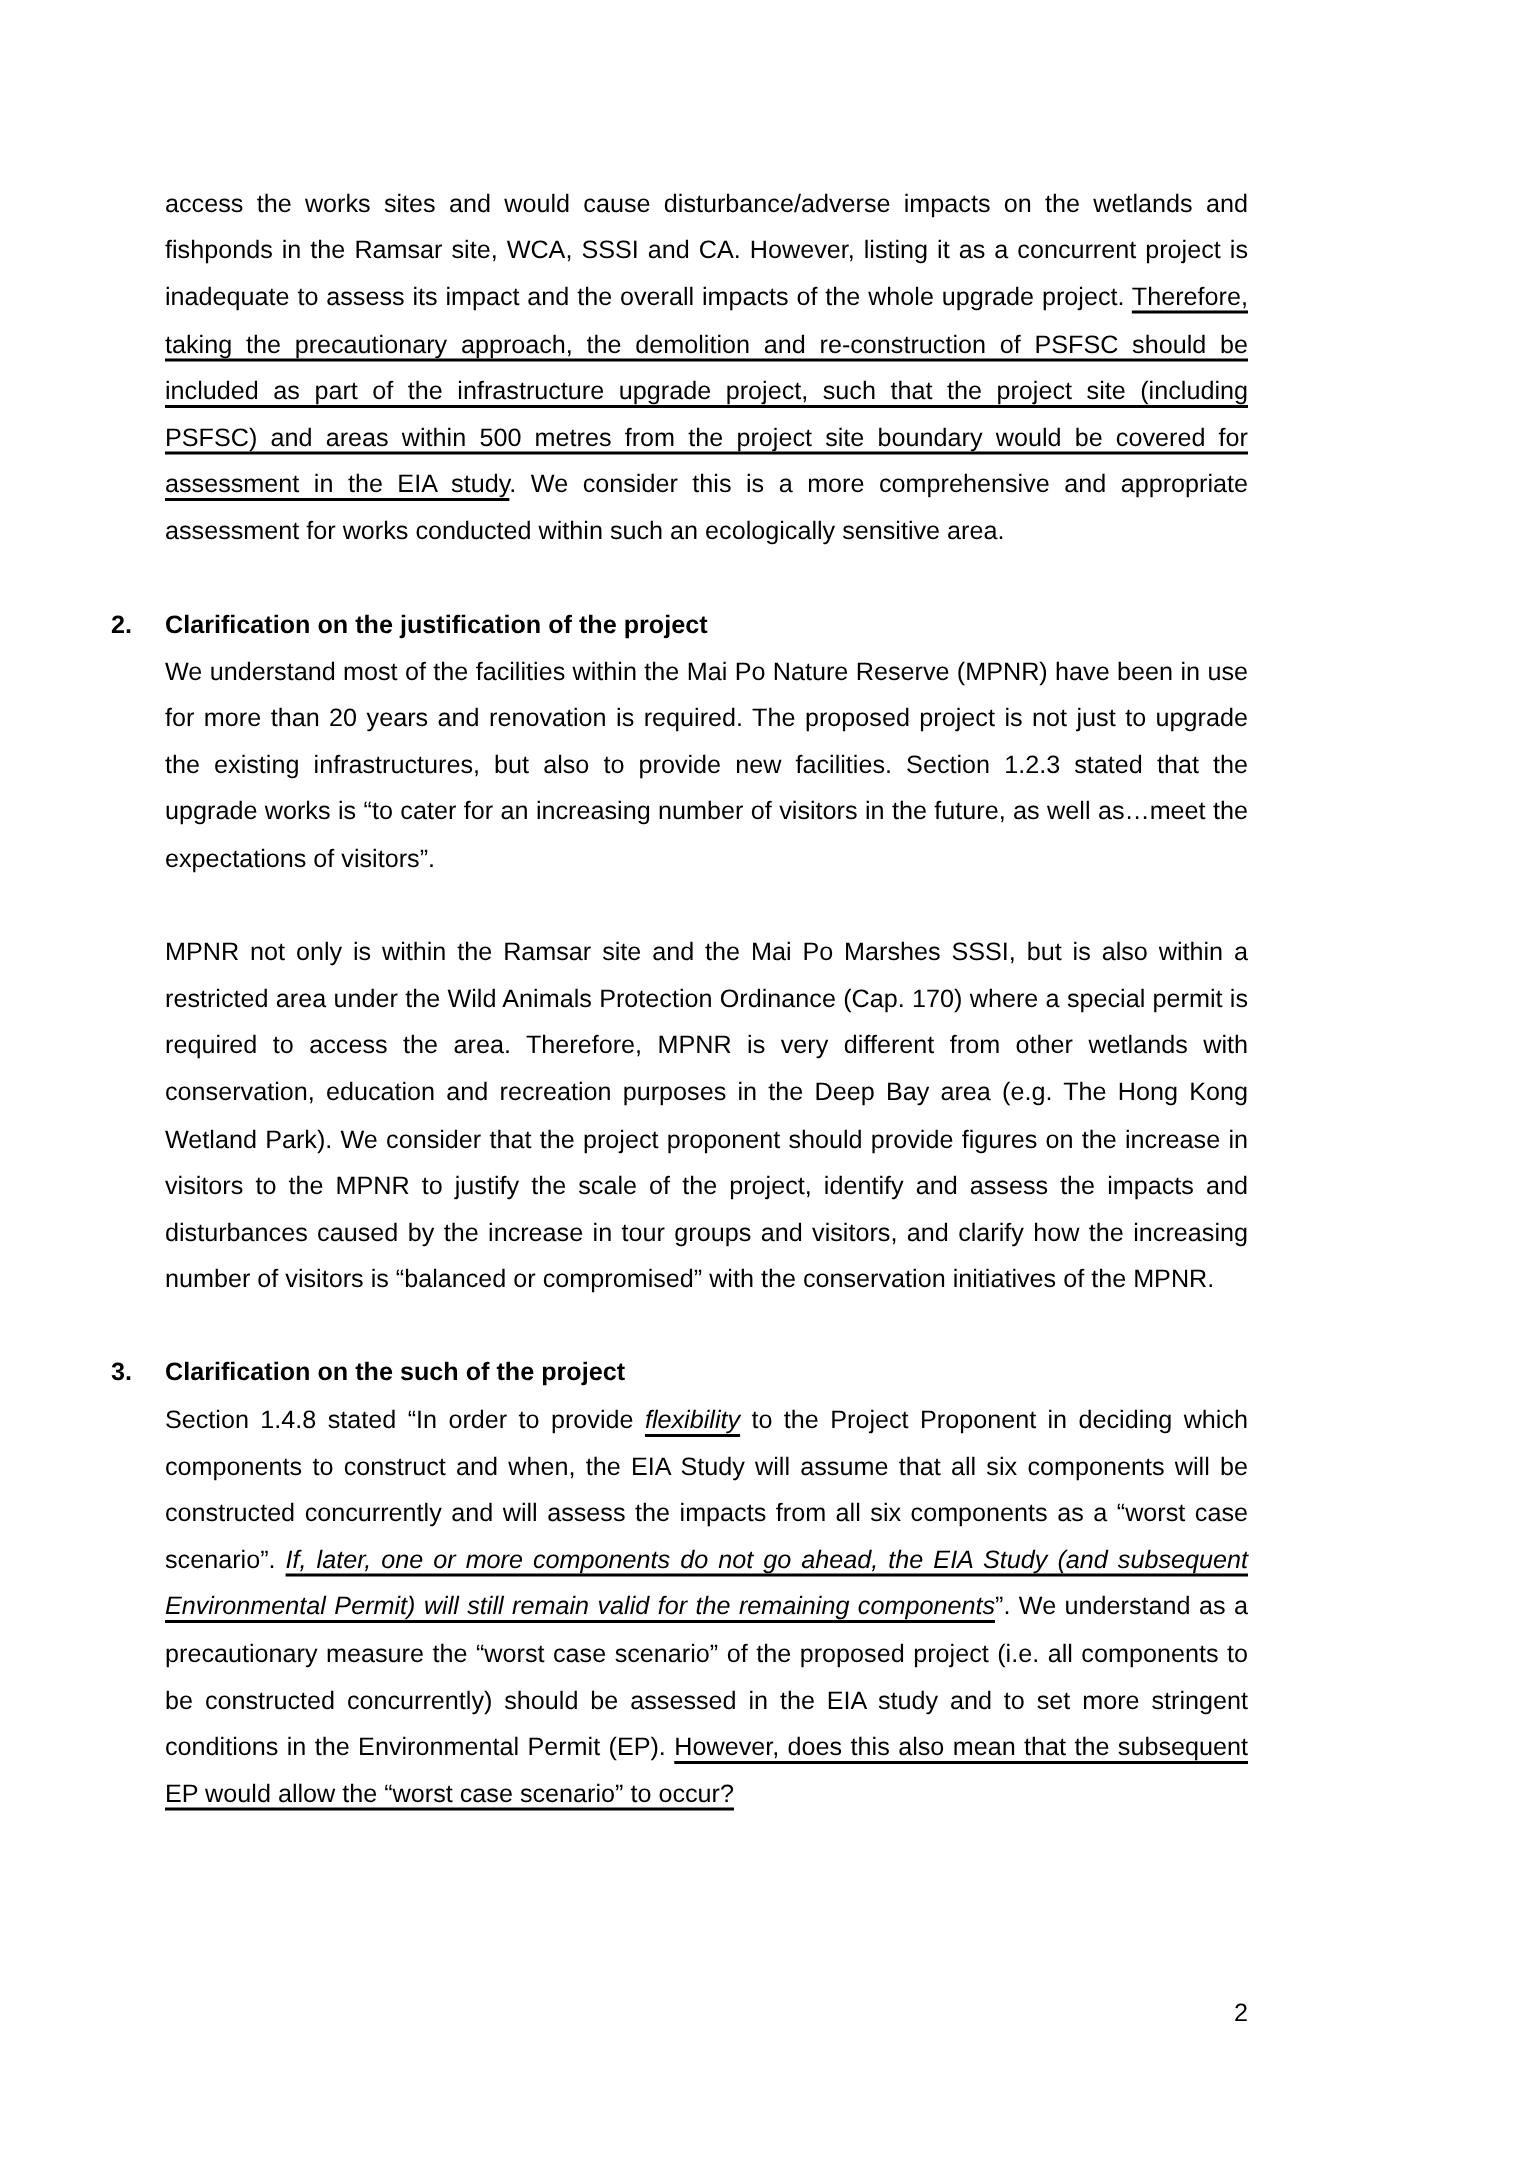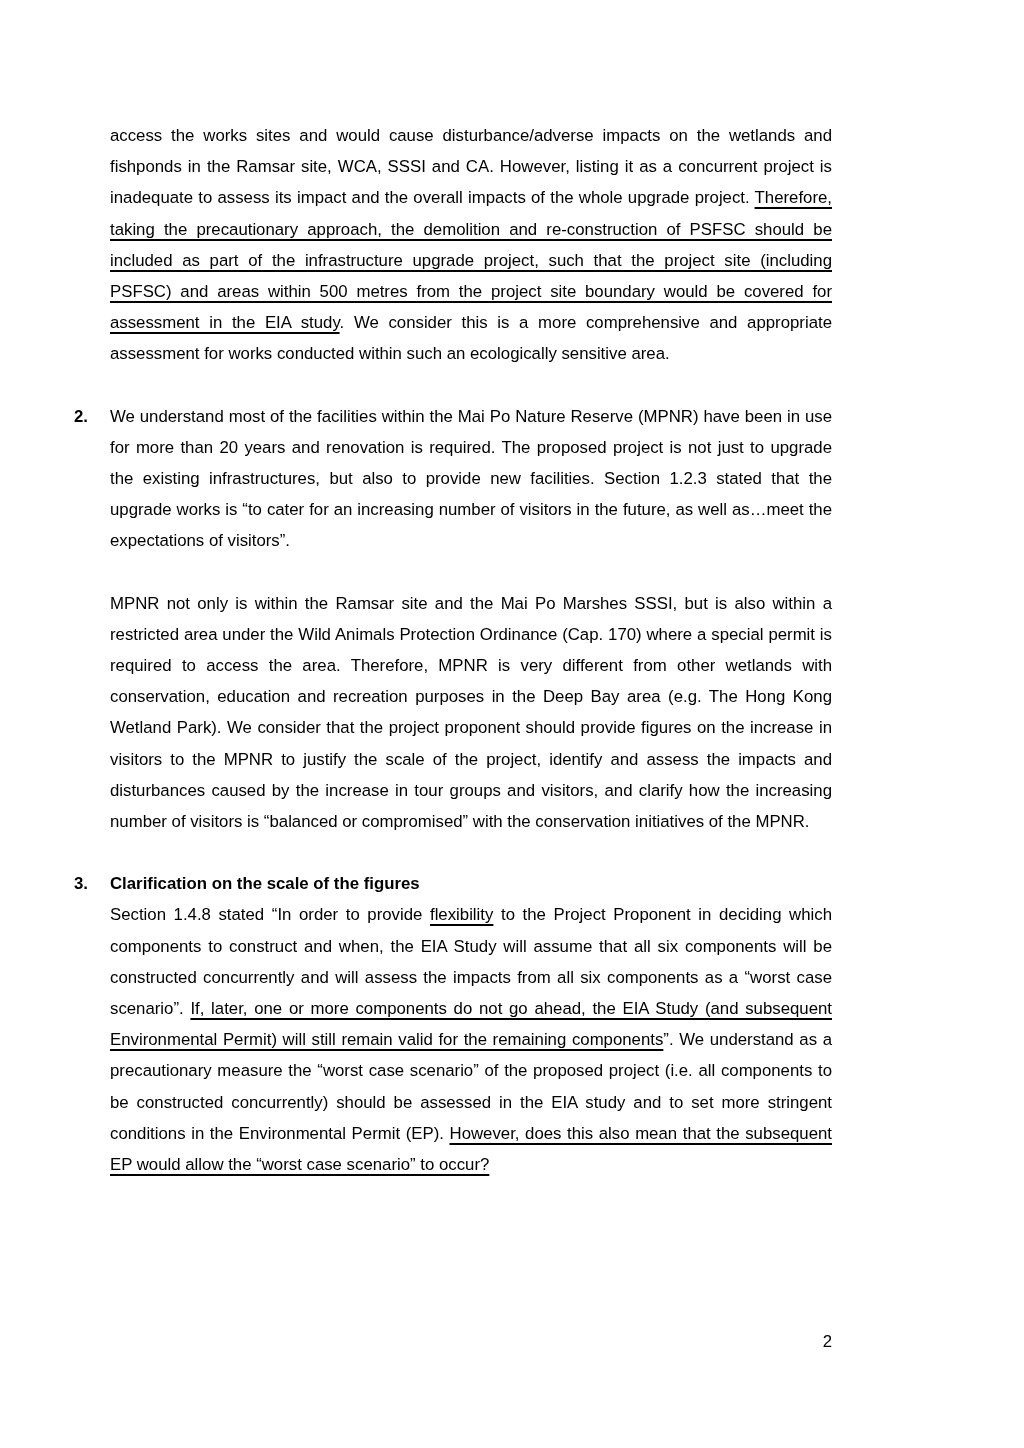--- a/index.html
+++ b/index.html
@@ -43,20 +43,21 @@
     top: 0;
   }
   .run-n { font-style: normal; }
   .run-i { }
   .run-u {
     text-decoration: underline;
     text-decoration-thickness: 1.6px;
     text-underline-offset: 4px;
   }
   .run-iu {
+    font-style: italic;
     text-decoration: underline;
     text-decoration-thickness: 1.6px;
     text-underline-offset: 4px;
   }
   .page-number {
     position: absolute;
     left: 110px;
     top: 1326px;
     width: 722px;
     text-align: right;
@@ -69,29 +70,30 @@
 <body>
 
 <div class="page">
   <div class="doc">
 
     <p class="para"><span class="run-n">access the works sites and would cause disturbance/adverse impacts on the wetlands and fishponds in the Ramsar site, WCA, SSSI and CA. However, listing it as a concurrent project is inadequate to assess its impact and the overall impacts of the whole upgrade project. </span><span class="run-u">Therefore, taking the precautionary approach, the demolition and re-construction of PSFSC should be included as part of the infrastructure upgrade project, such that the project site (including PSFSC) and areas within 500 metres from the project site boundary would be covered for assessment in the EIA study</span><span class="run-n">. We consider this is a more comprehensive and appropriate assessment for works conducted within such an ecologically sensitive area.</span></p>
 
     <section>
       <h2 class="section-heading">
         <span class="section-number">2.</span>
+        <span>Clarification on the justification of the project</span>
       </h2>
       <p class="para"><span class="run-n">We understand most of the facilities within the Mai Po Nature Reserve (MPNR) have been in use for more than 20 years and renovation is required. The proposed project is not just to upgrade the existing infrastructures, but also to provide new facilities. Section 1.2.3 stated that the upgrade works is </span><span class="run-i">“to cater for an increasing number of visitors in the future, as well as…meet the expectations of visitors”</span><span class="run-n">.</span></p>
       <p class="para"><span class="run-n">MPNR not only is within the Ramsar site and the Mai Po Marshes SSSI, but is also within a restricted area under the Wild Animals Protection Ordinance (Cap. 170) where a special permit is required to access the area. Therefore, MPNR is very different from other wetlands with conservation, education and recreation purposes in the Deep Bay area (e.g. The Hong Kong Wetland Park). We consider that the project proponent should provide figures on the increase in visitors to the MPNR to justify the scale of the project, identify and assess the impacts and disturbances caused by the increase in tour groups and visitors, and clarify how the increasing number of visitors is “balanced or compromised” with the conservation initiatives of the MPNR.</span></p>
     </section>
 
     <section>
       <h2 class="section-heading">
         <span class="section-number">3.</span>
-        <span>Clarification on the scale of the figures</span>
+        <span>Clarification on the such of the project</span>
       </h2>
       <p class="para"><span class="run-n">Section 1.4.8 stated </span><span class="run-i">“In order to provide </span><span class="run-iu">flexibility</span><span class="run-i"> to the Project Proponent in deciding which components to construct and when, the EIA Study will assume that all six components will be constructed concurrently and will assess the impacts from all six components as a “worst case scenario”. </span><span class="run-iu">If, later, one or more components do not go ahead, the EIA Study (and subsequent Environmental Permit) will still remain valid for the remaining components</span><span class="run-i">”</span><span class="run-n">. We understand as a precautionary measure the “worst case scenario” of the proposed project (i.e. all components to be constructed concurrently) should be assessed in the EIA study and to set more stringent conditions in the Environmental Permit (EP). </span><span class="run-u">However, does this also mean that the subsequent EP would allow the “worst case scenario” to occur?</span></p>
     </section>
 
   </div>
 
   <div class="page-number">2</div>
 </div>
 
 </body></html>

